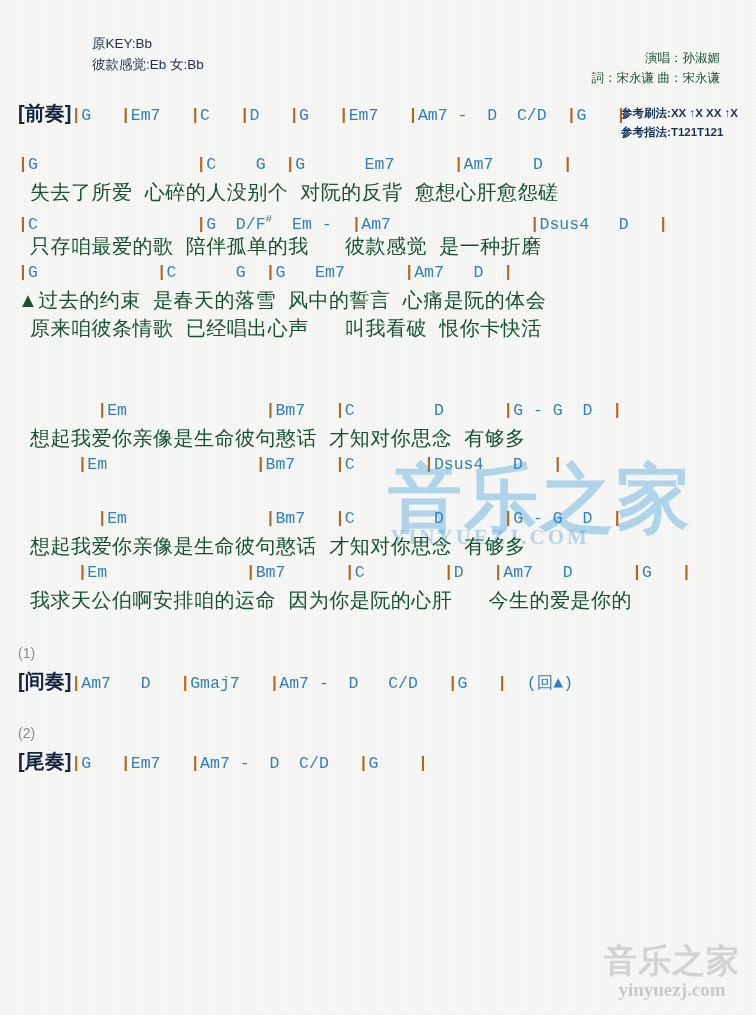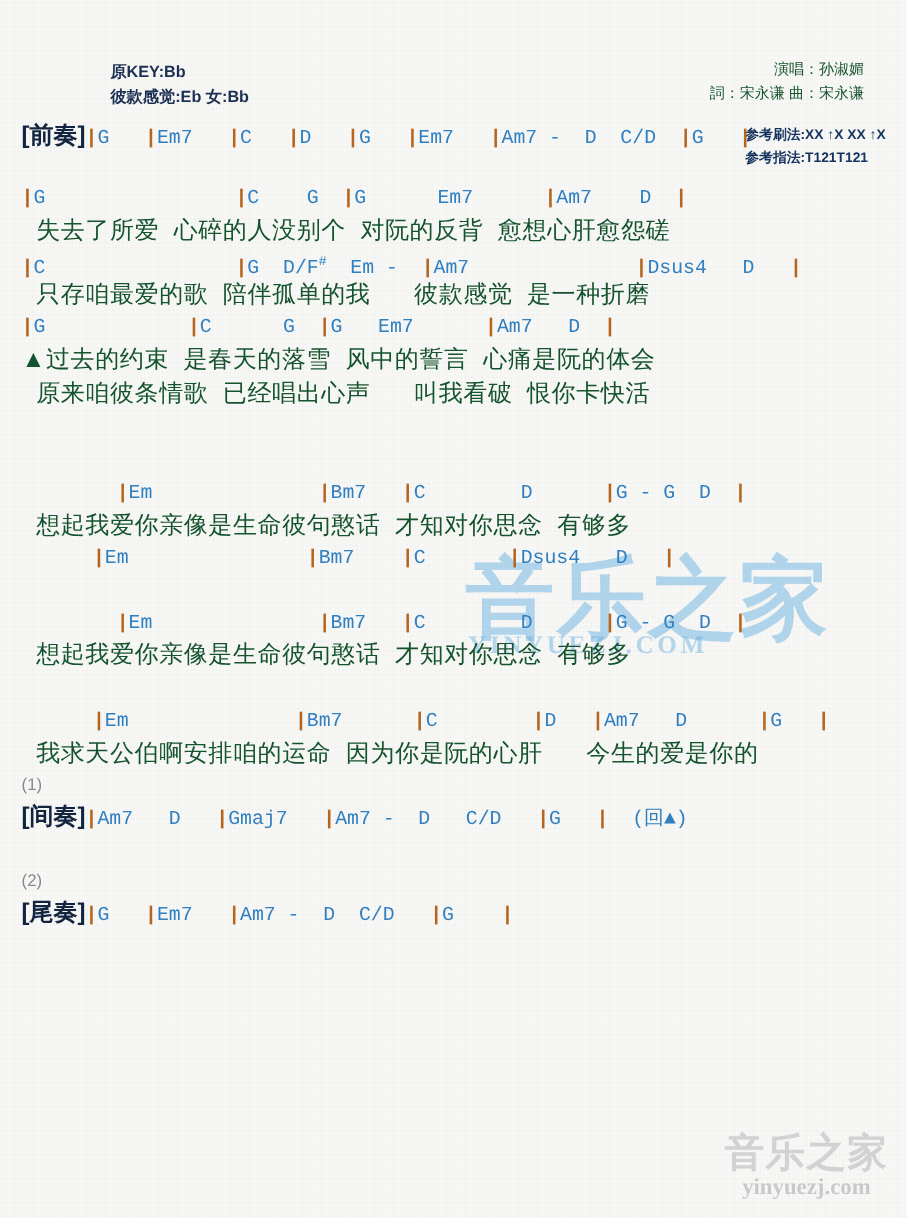--- a/index.html
+++ b/index.html
@@ -17,21 +17,21 @@
       repeating-linear-gradient(0deg, rgba(0,0,0,.010) 0 1px, rgba(255,255,255,0) 1px 4px);
     pointer-events:none;z-index:0;
   }
   .sheet{position:relative;z-index:2;width:756px;height:1015px;}
 
   
   .title{
     position:absolute;left:0;top:18px;width:756px;text-align:center;
     font-size:29px;color:#6f7b88;letter-spacing:2px;font-weight:400;
   }
-  .keyinfo{position:absolute;left:92px;top:33px;font-size:13.5px;color:#1a2f52;line-height:21px;font-weight:bold;margin-top:16px;}
+  .keyinfo{position:absolute;left:92px;top:33px;font-size:13.5px;color:#1a2f52;line-height:21px;font-weight:normal;}
   .credits{position:absolute;right:36px;top:48px;text-align:right;font-size:12.5px;color:#14532d;line-height:20px;}
   .patternbox{position:absolute;right:18px;top:104px;font-size:11.5px;color:#14335e;line-height:19px;font-weight:bold;}
 
   
   .block{position:absolute;left:18px;width:720px;}
   .chordline{
     font-family:"Liberation Mono","DejaVu Sans Mono",monospace;
     font-size:16.5px;color:#2f7fc1;white-space:pre;height:26px;line-height:26px;font-weight:500;
   }
   .chordline .bar{color:#b5651d;font-weight:bold;}
@@ -117,21 +117,21 @@
     <div class="chordline">        <span class="bar">|</span>Em              <span class="bar">|</span>Bm7   <span class="bar">|</span>C        D      <span class="bar">|</span>G - G  D  <span class="bar">|</span></div>
     <div class="lyricline">  想起我爱你亲像是生命彼句憨话  才知对你思念  有够多</div>
   </div>
   <div class="block" style="top:452px;">
     <div class="chordline">      <span class="bar">|</span>Em               <span class="bar">|</span>Bm7    <span class="bar">|</span>C       <span class="bar">|</span>Dsus4   D   <span class="bar">|</span></div>
   </div>
   <div class="block" style="top:506px;">
     <div class="chordline">        <span class="bar">|</span>Em              <span class="bar">|</span>Bm7   <span class="bar">|</span>C        D      <span class="bar">|</span>G - G  D  <span class="bar">|</span></div>
     <div class="lyricline">  想起我爱你亲像是生命彼句憨话  才知对你思念  有够多</div>
   </div>
-  <div class="block" style="top:560px;margin-top:28px;">
+  <div class="block" style="top:560px;">
     <div class="chordline">      <span class="bar">|</span>Em              <span class="bar">|</span>Bm7      <span class="bar">|</span>C        <span class="bar">|</span>D   <span class="bar">|</span>Am7   D      <span class="bar">|</span>G   <span class="bar">|</span></div>
     <div class="lyricline">  我求天公伯啊安排咱的运命  因为你是阮的心肝      今生的爱是你的</div>
   </div>
 
   <div class="marker" style="top:645px;">(1)</div>
   <div class="block" style="top:668px;">
     <div class="chordline"><span class="tag">[间奏]</span><span><span class="bar">|</span>Am7   D   <span class="bar">|</span>Gmaj7   <span class="bar">|</span>Am7 -  D   C/D   <span class="bar">|</span>G   <span class="bar">|</span>  (回▲)</span></div>
   </div>
 
   <div class="marker" style="top:725px;">(2)</div>

